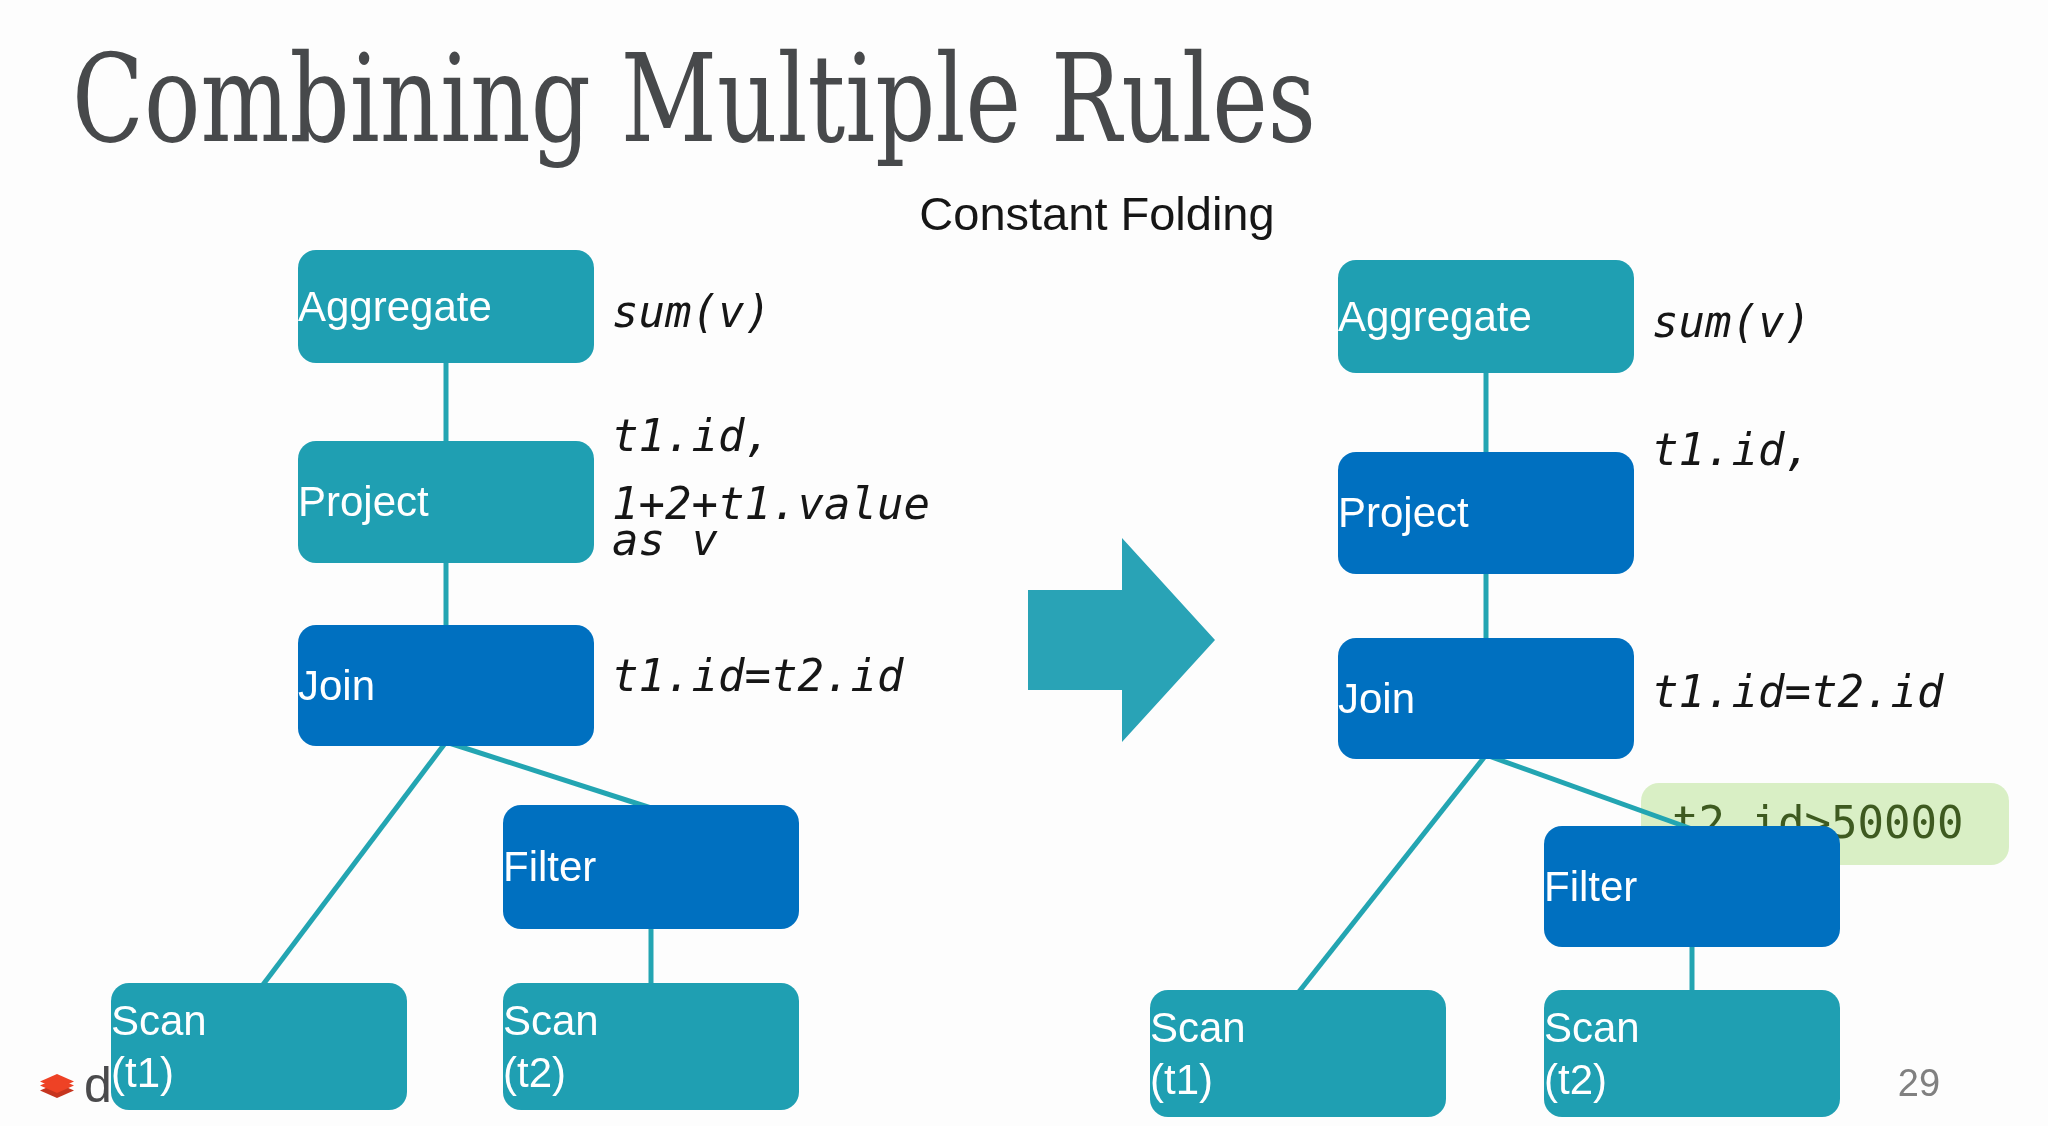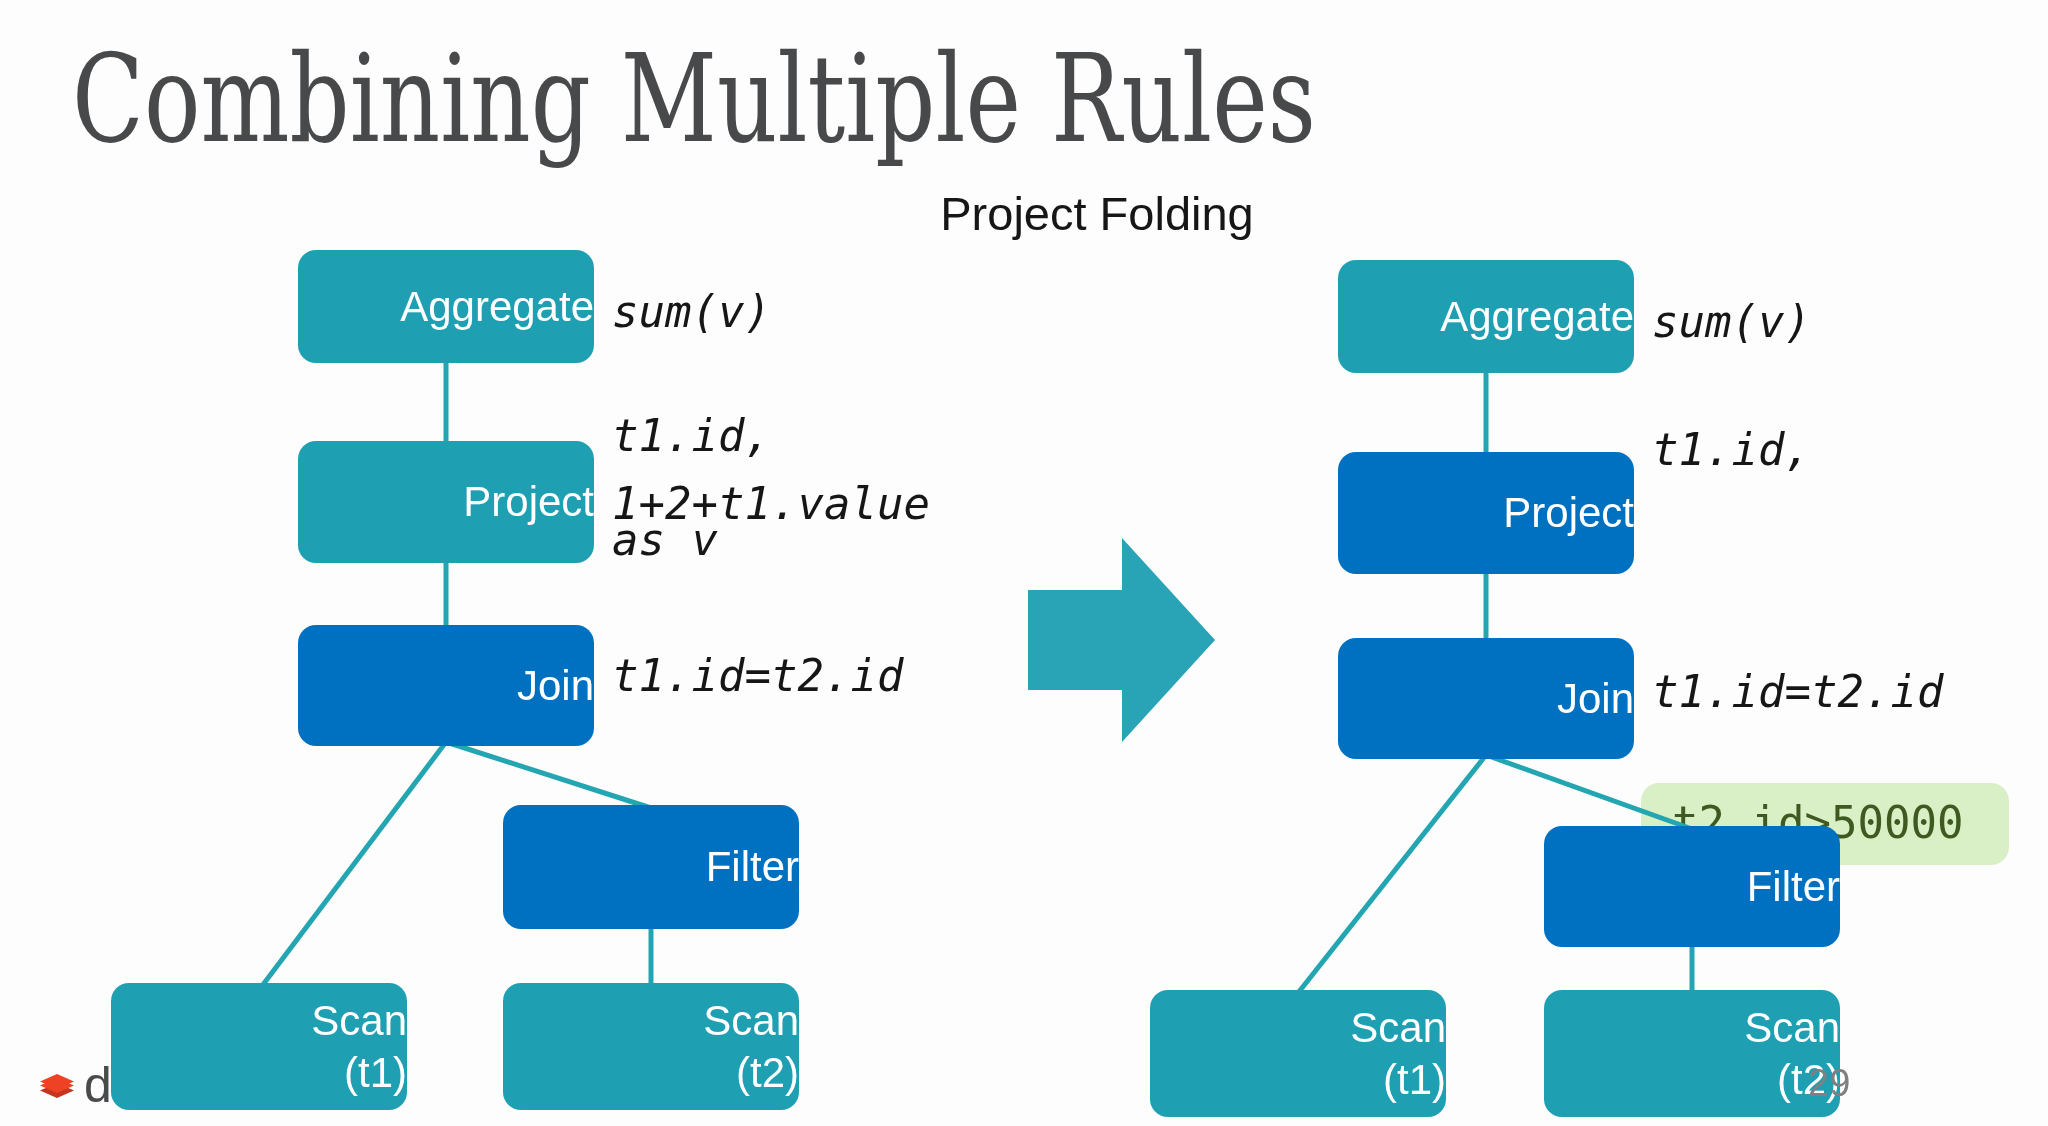--- a/index.html
+++ b/index.html
@@ -41,21 +41,21 @@
     font-weight: 500;
     color: var(--text, #161616);
     white-space: nowrap;
   }
 
   .node {
     position: absolute;
     border-radius: 18px;
     display: flex;
     flex-direction: column;
-    align-items: flex-end;
+    align-items: flex-start;
     justify-content: center;
     color: #ffffff;
     font-size: 42px;
     line-height: 1.22;
     z-index: 3;
     text-align: center;
   }
   .node.teal { background: var(--teal, #1F9FB2); }
   .node.blue { background: var(--blue, #0070C0); }
 
@@ -101,37 +101,37 @@
   }
   .logo-text {
     font-size: 50px;
     color: var(--logo-text, #4A4A4C);
     margin-left: 6px;
     letter-spacing: -1px;
   }
 
   .page-number {
     position: absolute;
-    left: 1808px;
+    left: 1859px;
     top: 1062px;
     width: 120px;
-    text-align: left;
+    text-align: center;
     font-size: 38px;
     color: var(--page, #808080);
     z-index: 4;
   }
 </style>
 </head>
 <body>
 
 <div class="slide">
 
   <h1 class="title">Combining Multiple Rules</h1>
 
-  <div class="subtitle">Project Folding</div>
+  <div class="subtitle">Constant Folding</div>
 
 
   <div class="hl" style="left:1641px; top:741px; width:368px; height:82px;margin-top:42px;">
     <div class="code-in" style="position:absolute; left:31px; top:14px;">t2.id&gt;50000</div>
   </div>
 
   <svg class="overlay" width="2048" height="1126" viewBox="0 0 2048 1126">
 
     <g stroke="var(--connector)" stroke-width="5" fill="none">
       <line x1="446" y1="361" x2="446" y2="443"></line>

